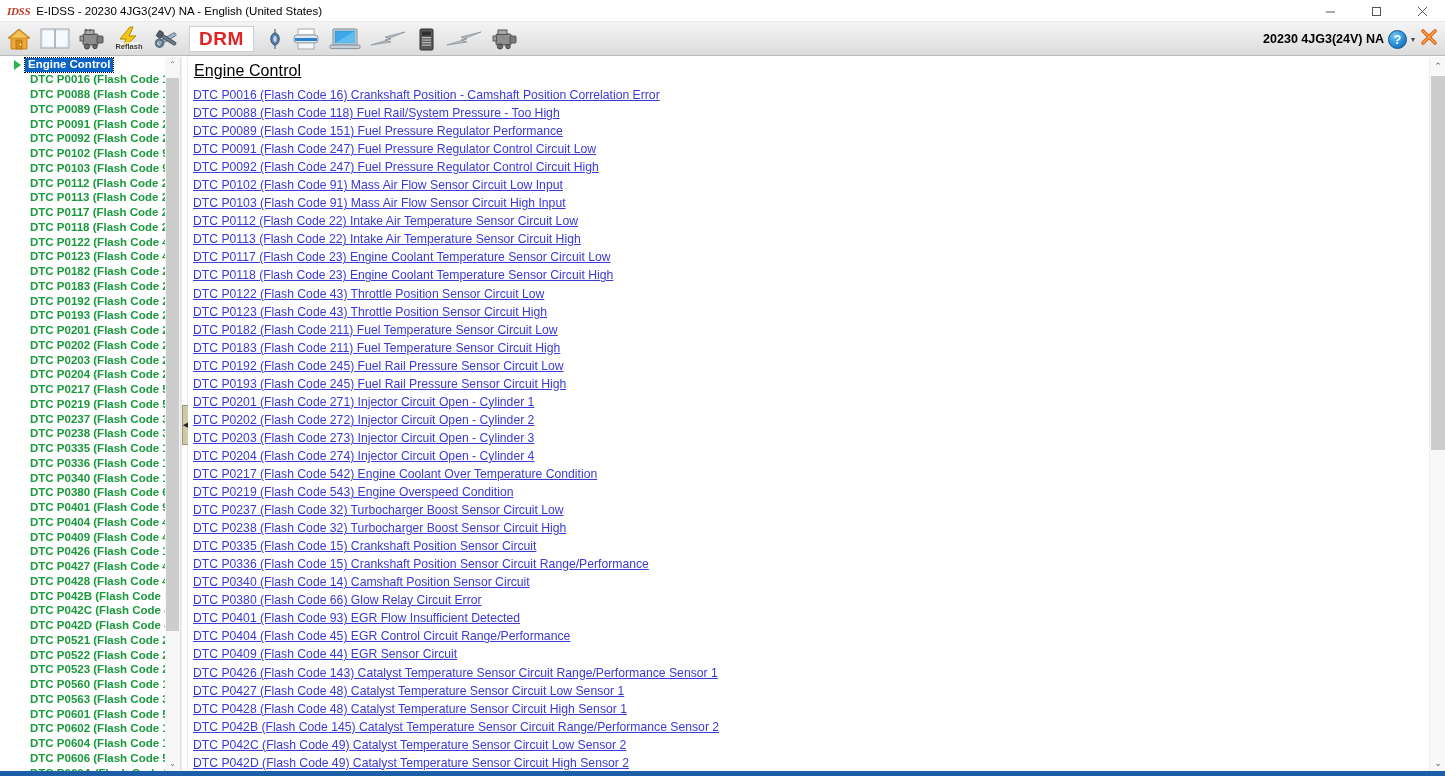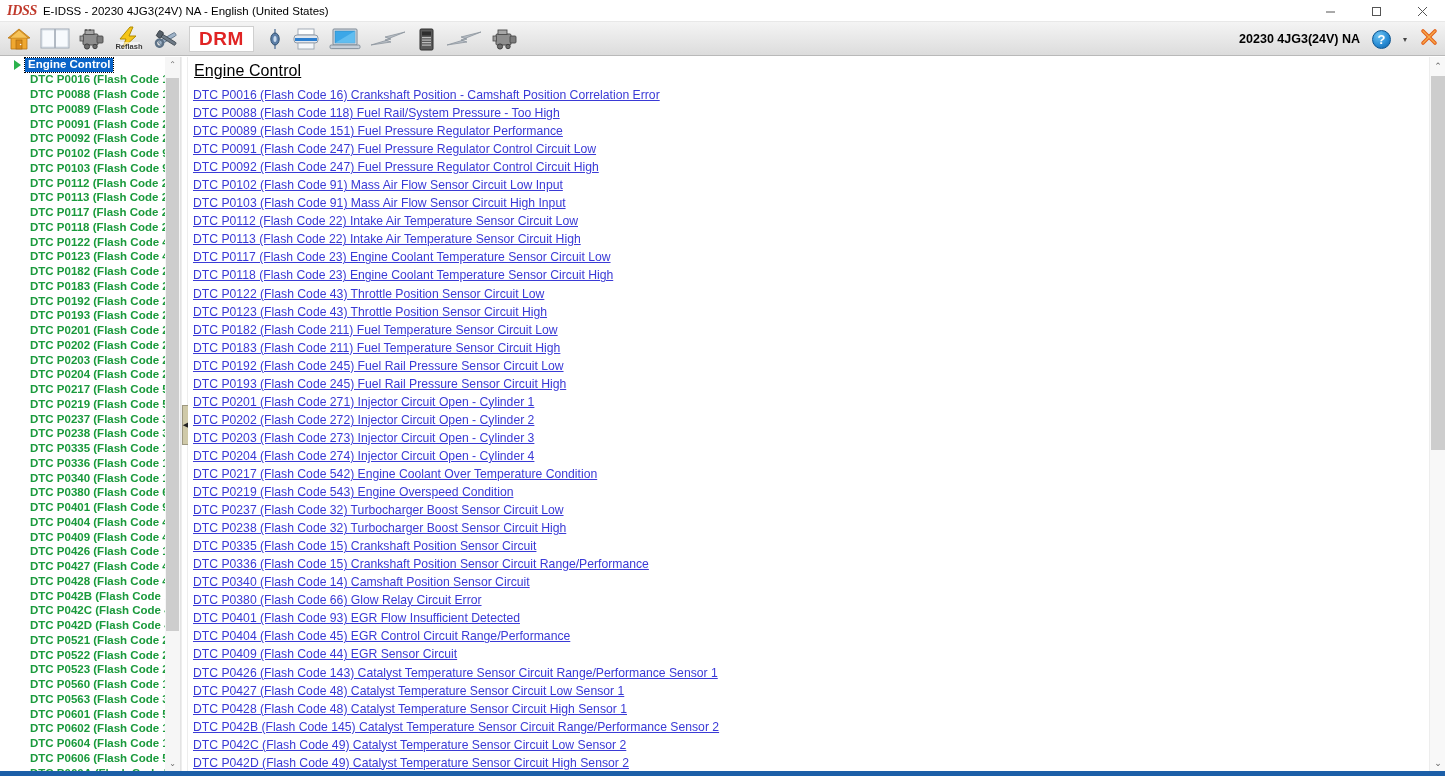--- a/index.html
+++ b/index.html
@@ -16,21 +16,21 @@
   #titlebar {
     height: 22px;
     background: #ffffff;
     border-bottom: 1px solid #e8e8e8;
     display: flex;
     align-items: center;
     position: relative;
   }
   #app-logo {
     font-family: "Liberation Serif", serif;
-    font-size: 14px;
+    font-size: 11px;
     font-weight: bold;
     font-style: italic;
     color: #c0392b;
     margin-left: 7px;
     margin-right: 6px;
     letter-spacing: -0.3px;
   }
   #title-text {
     font-size: 11.5px;
     color: #000000;
@@ -77,21 +77,21 @@
     letter-spacing: 0.5px;
     padding: 0 9px;
     height: 26px;
     line-height: 24px;
     margin: 0 3px;
   }
   #tb-right {
     position: absolute;
     right: 6px; top: 0;
     height: 34px;
-    display: flex; align-items: center; gap: 12px;
+    display: flex; align-items: center; gap: 4px;
   }
   #model-label {
     font-size: 12.5px;
     font-weight: bold;
     color: #000;
     white-space: nowrap;
   }
   #help-icon {
     width: 19px; height: 19px; border-radius: 50%;
     background: radial-gradient(circle at 35% 28%, #6fc4f2 0%, #2a8ed6 55%, #0b5fa5 100%);

